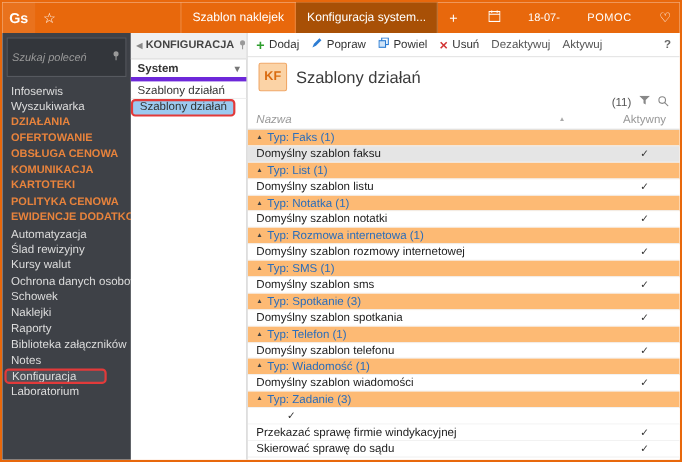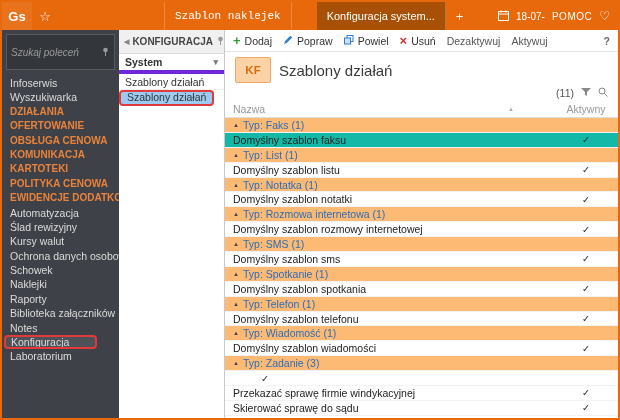--- a/index.html
+++ b/index.html
@@ -11,24 +11,24 @@
 
   
   .topbar{ height:28px; background:#e8680c; display:flex; align-items:stretch;
            color:#fff; font-size:11px; }
   .logo{ width:30px; display:flex; align-items:center; justify-content:center;
          font-weight:bold; font-size:13px; background:rgba(255,255,255,0.07); }
   .star{ width:26px; display:flex; align-items:center; justify-content:center; font-size:13px; }
   .tabs{ display:flex; margin-left:106px; align-items:stretch; }
   .tab{ display:flex; align-items:center; padding:0 10px; white-space:nowrap;
         border-right:1px solid rgba(255,255,255,0.22); cursor:default; }
-  .tab:first-child{ border-left:1px solid rgba(255,255,255,0.22);font-family:Liberation Mono, monospace; }
-  .tab.active{ background:#a85006;margin-left:25px; }
+  .tab:first-child{ border-left:1px solid rgba(255,255,255,0.22); }
+  .tab.active{ background:#a85006; }
   .tab-plus{ display:flex; align-items:center; padding:0 10px; font-size:13px; }
-  .topbar-right{ margin-left:auto; display:flex; align-items:center; gap:7px; padding-right:8px; }
+  .topbar-right{ margin-left:auto; display:flex; align-items:center; gap:25px; padding-right:8px; }
   .date-txt{ font-size:10px; }
   .help-txt{ font-size:10px; letter-spacing:0.5px; }
   .heart{ font-size:12px; }
 
   .body{ display:flex; height:388px; }
 
   
   .sidebar{ width:117px; flex:none; background:#3e4147; color:#dcdcdc; font-size:10.5px;
             display:flex; flex-direction:column; }
   .search-box{ margin:4px; height:36px; background:#33363b; border:1px solid #56595f;
@@ -72,41 +72,41 @@
   .main{ flex:1; display:flex; flex-direction:column; background:#fff; min-width:0; }
   .toolbar{ height:22px; flex:none; display:flex; align-items:center; gap:11px;
             padding:0 8px; border-bottom:1px solid #e4e4e4; font-size:10.5px; color:#333; }
   .tb-btn{ display:flex; align-items:center; gap:4px; cursor:default; white-space:nowrap; }
   .tb-btn.plain{ color:#555; }
   .ic-plus{ color:#2e9e2e; font-weight:bold; font-size:13px; line-height:10px; }
   .ic-x{ color:#d23333; font-weight:bold; font-size:13px; line-height:10px; }
   .tb-help{ margin-left:auto; color:#666; font-weight:bold; }
 
   .title-row{ flex:none; display:flex; align-items:center; gap:8px; padding:5px 10px 2px; }
-  .kf-badge{ width:36px; height:26px; flex:none; background:#fbd3a6; border:1px solid #f0a868;
+  .kf-badge{ width:26px; height:26px; flex:none; background:#fbd3a6; border:1px solid #f0a868;
              border-radius:2px; color:#d96b10; font-weight:bold; font-size:11.5px;
              display:flex; align-items:center; justify-content:center; }
   .page-title{ font-size:15px; color:#3a3a3a; }
 
   .count-row{ flex:none; height:16px; display:flex; align-items:center; justify-content:flex-end;
               gap:7px; padding:0 10px; color:#555; font-size:10.5px; }
 
   .t-head{ flex:none; height:17px; display:flex; align-items:center; padding-left:8px;
            color:#999; font-size:10.5px; border-bottom:1px solid #ddd; }
-  .h-name{ flex:1; display:flex; align-items:center; min-width:0; }
+  .h-name{ flex:1; display:flex; align-items:center; min-width:0;font-style:italic; }
   .h-sort{ margin-left:auto; margin-right:40px; font-size:6px; color:#aaa; }
   .h-active{ width:64px; flex:none; text-align:center; }
 
   .t-body{ flex:1; overflow:hidden; }
   .t-row{ height:14.9px; display:flex; align-items:center; padding-left:8px;
           border-bottom:1px solid #f2f2f2; font-size:10.5px; cursor:default; }
   .t-row.group{ background:#fdba74; color:#2a6dbb; }
   .t-row.group .tri{ font-size:6px; color:#444; margin-right:4px; }
   .t-row.item{ background:#fff; color:#222; }
-  .t-row.item.selected{ background:#14b8a6;justify-content:flex-end; }
+  .t-row.item.selected{ background:#e5e5e5;justify-content:flex-end; }
   .name-cell{ flex:1; white-space:nowrap; overflow:hidden; min-width:0; }
   .check-cell{ width:64px; flex:none; text-align:center; font-size:9.5px; color:#333; }
 </style>
 </head>
 <body>
 
 <div class="window">
 
   <div class="topbar">
     <div class="logo">Gs</div>
@@ -293,21 +293,21 @@
           <div class="t-row group">
             <span class="tri">▲</span>
             <span class="g-label">Typ: SMS (1)</span>
           </div>
           <div class="t-row item">
             <span class="name-cell">Domyślny szablon sms</span>
             <span class="check-cell">✓</span>
           </div>
           <div class="t-row group">
             <span class="tri">▲</span>
-            <span class="g-label">Typ: Spotkanie (1)</span>
+            <span class="g-label">Typ: Spotkanie (3)</span>
           </div>
           <div class="t-row item">
             <span class="name-cell">Domyślny szablon spotkania</span>
             <span class="check-cell">✓</span>
           </div>
           <div class="t-row group">
             <span class="tri">▲</span>
             <span class="g-label">Typ: Telefon (1)</span>
           </div>
           <div class="t-row item">

